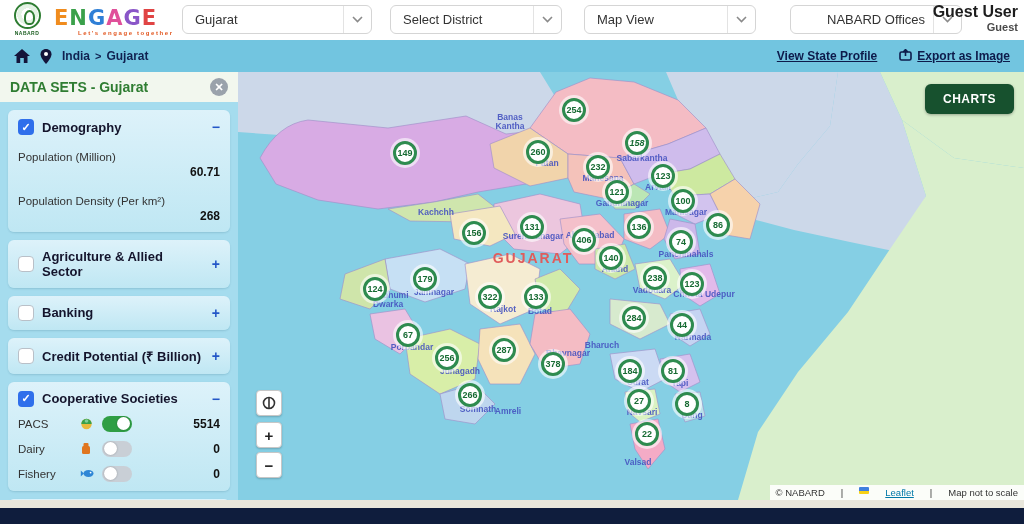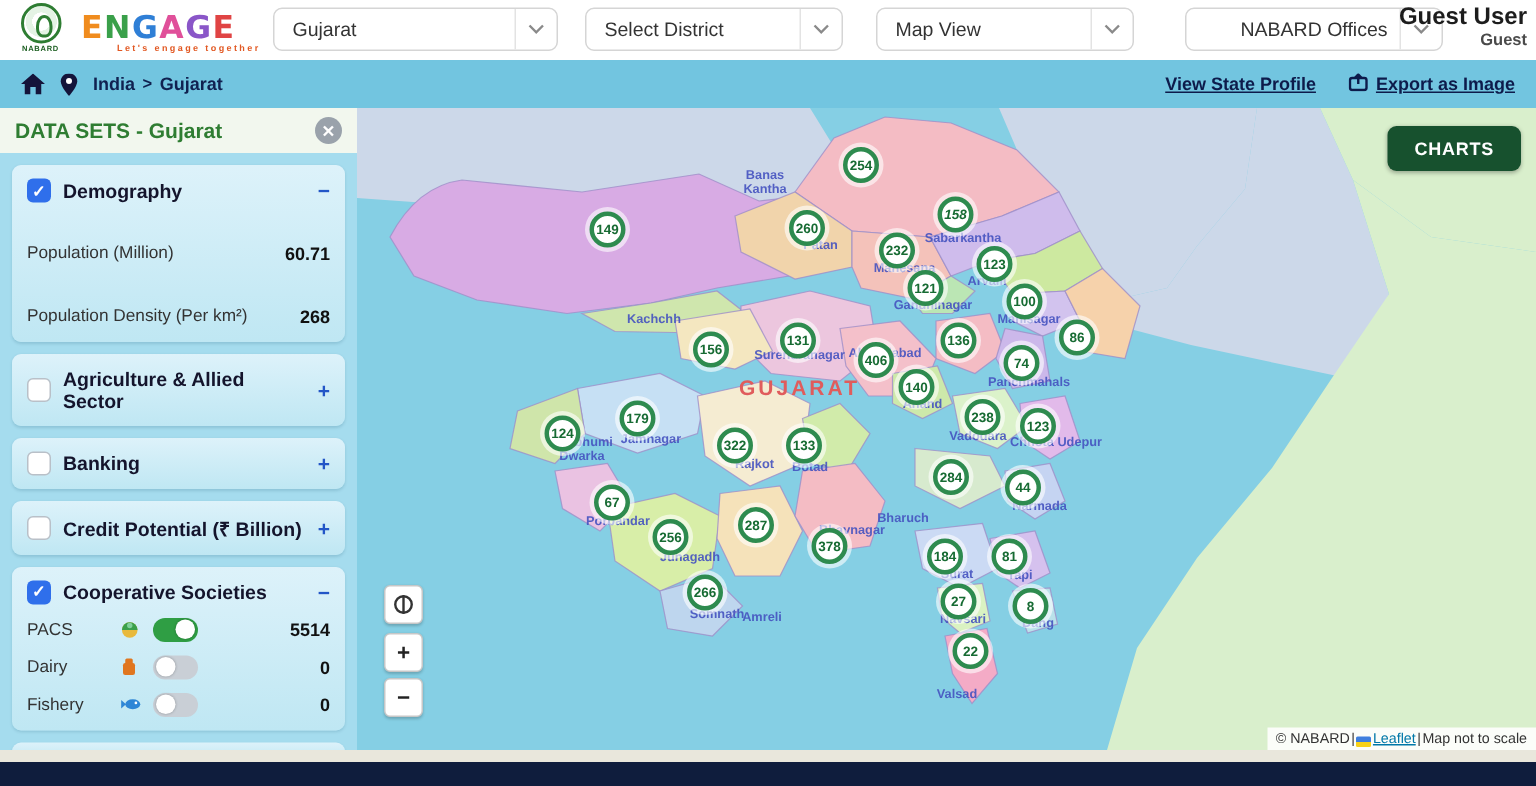--- a/index.html
+++ b/index.html
@@ -42,21 +42,21 @@
               display:flex; align-items:center; justify-content:center; cursor:pointer; font-weight:bold;}
   .sb-body { flex:1; padding:8px 8px 0 8px; overflow:hidden; }
   .card { background:linear-gradient(180deg,#ddf2fa 0%,#bfe7f3 100%); border-radius:6px; padding:9px 10px; margin-bottom:8px;
           box-shadow:0 1px 2px rgba(0,60,90,.15);}
   .card-head { display:flex; align-items:center; gap:8px; }
   .cbx { width:16px; height:16px; border-radius:4px; flex:0 0 16px; }
   .cbx.on { background:#2f6feb; color:#fff; font-size:11px; font-weight:bold; display:flex; align-items:center; justify-content:center;}
   .cbx.off { background:#fff; border:1.5px solid #b9c0c8; }
   .card-label { font-size:13px; font-weight:bold; color:#14142c; }
   .exp { margin-left:auto; color:#2356c7; font-weight:bold; font-size:14px; cursor:pointer; line-height:1;}
-  .drow { display:flex; margin-top:27px; font-size:11.5px; color:#333; }
+  .drow { display:flex; margin-top:15px; font-size:11.5px; color:#333;flex-direction:column; }
   .drow .dlab { width:150px; line-height:1.3;}
   .drow .dval { margin-left:auto; font-weight:bold; color:#111; font-size:12px;}
   .trow { display:flex; align-items:center; margin-top:9px; font-size:11.5px; color:#333;}
   .trow .tlab { width:62px; }
   .trow .ticon { width:18px; display:flex; align-items:center;}
   .toggle { width:30px; height:16px; border-radius:9px; position:relative; margin-left:4px; cursor:pointer;}
   .toggle.on { background:#2f9e44; } .toggle.off { background:#c9cfd6; }
   .knob { position:absolute; top:1.5px; width:13px; height:13px; border-radius:50%; background:#fff; box-shadow:0 0 2px rgba(0,0,0,.3);}
   .toggle.on .knob { right:2px; } .toggle.off .knob { left:2px; }
   .trow .tval { margin-left:auto; font-weight:bold; color:#111; font-size:12px;}
@@ -73,21 +73,21 @@
   .state-label { position:absolute; left:295px; top:186px; transform:translate(-50%,-50%); font-size:14px; font-weight:800;
                  color:#e05c5c; letter-spacing:2px; z-index:2;}
   .charts-btn { position:absolute; right:10px; top:12px; background:#17512e; color:#fff; border:none; border-radius:6px;
                 padding:8px 18px; font-size:12px; font-weight:bold; letter-spacing:.5px; cursor:pointer; z-index:4;
                 font-family:"Liberation Sans",sans-serif; box-shadow:0 1px 3px rgba(0,0,0,.3);}
   .mapctl { position:absolute; left:18px; width:26px; height:26px; background:#fff; border:1px solid #c7c7c7; border-radius:4px;
             display:flex; align-items:center; justify-content:center; font-size:15px; font-weight:bold; color:#222;
             cursor:pointer; z-index:4; box-shadow:0 1px 2px rgba(0,0,0,.2);}
   .ctl-reset{ top:318px;} .ctl-zin{ top:350px;} .ctl-zout{ top:380px;}
   .attribution { position:absolute; right:0; bottom:0; background:rgba(255,255,255,.88); font-size:9.5px; color:#333;
-                 padding:2px 6px; z-index:4; display:flex; align-items:flex-end; gap:1px;}
+                 padding:2px 6px; z-index:4; display:flex; align-items:flex-start; gap:16px;}
   .attribution .leaflet { color:#0078a8;text-decoration:underline; }
   .ua-flag { display:inline-block; width:10px; height:7px; background:linear-gradient(#3f7fde 50%, #f7d117 50%); border-radius:1px;}
 
   .strip-light { height:8px; background:#e9e7dc; }
   .strip-dark { height:16px; background:#0f1d3d; }
 </style>
 </head>
 <body>
 
 <div class="app">

